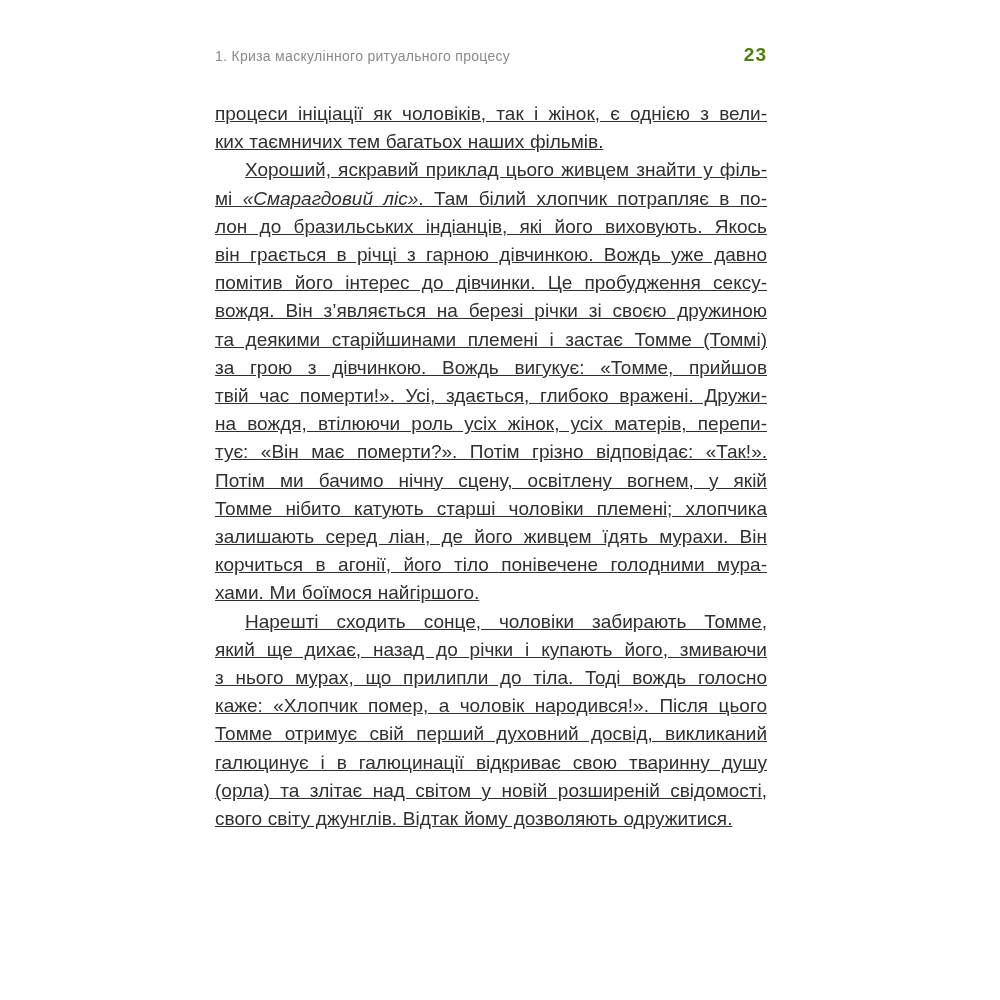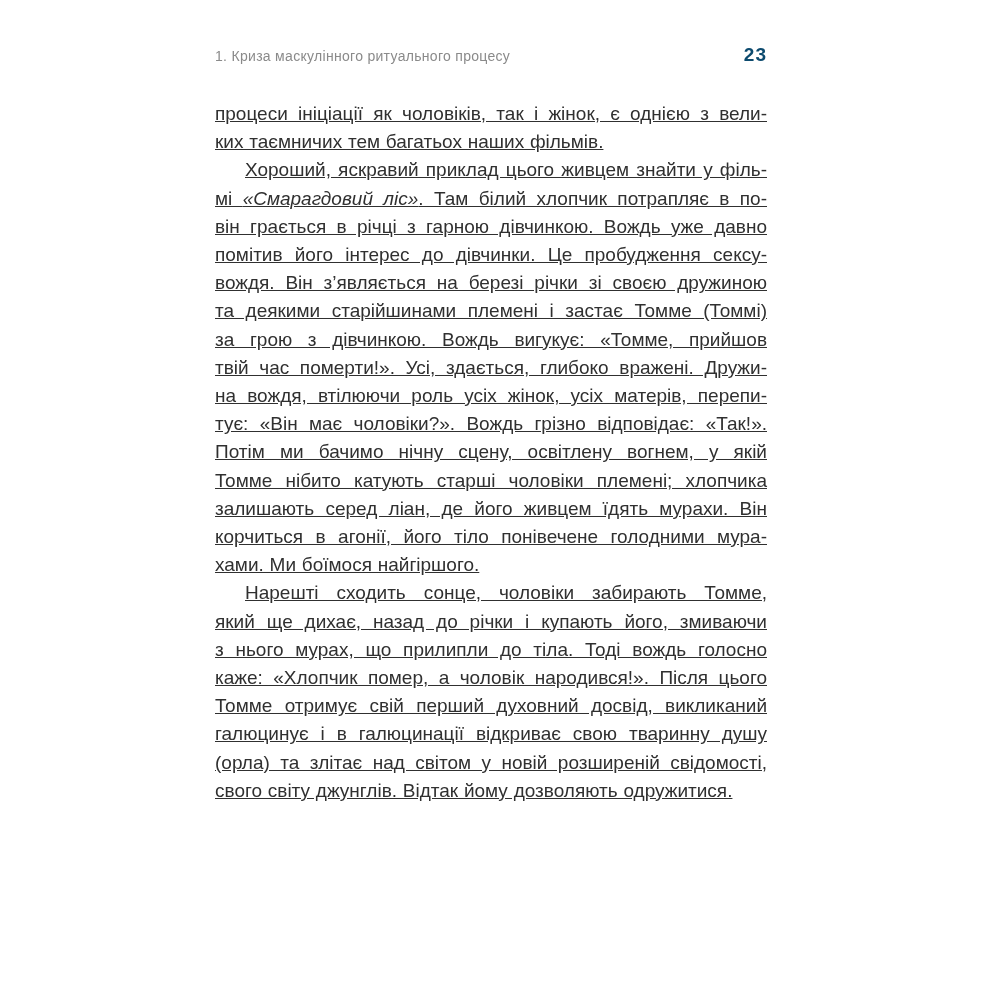--- a/index.html
+++ b/index.html
@@ -32,21 +32,21 @@
   }
   .chapter-title {
     font-size: 14px;
     color: #8a8a8a;
     letter-spacing: 0.3px;
     font-weight: 400;
   }
   .page-number {
     font-size: 19px;
     font-weight: 700;
-    color: #0c4a6e;
+    color: #4d7c0f;
     letter-spacing: 1px;
   }
   .body-text {
     font-size: 19px;
     line-height: 28.2px;
     color: #303030;
     text-decoration: underline;
   }
   .paragraph { margin: 0; }
   .paragraph.indent .line:first-child {
@@ -75,28 +75,29 @@
       <span class="page-number">23</span>
     </div>
     <div class="body-text" id="body-text">
         <div class="paragraph">
           <div class="line"><span>процеси ініціації як чоловіків, так і жінок, є однією з вели-</span></div>
           <div class="line last"><span>ких таємничих тем багатьох наших фільмів.</span></div>
         </div>
         <div class="paragraph indent">
           <div class="line"><span>Хороший, яскравий приклад цього живцем знайти у філь-</span></div>
           <div class="line"><span>мі </span><em>«Смарагдовий ліс»</em><span>. Там білий хлопчик потрапляє в по-</span></div>
+          <div class="line"><span>лон до бразильських індіанців, які його виховують. Якось</span></div>
           <div class="line"><span>він грається в річці з гарною дівчинкою. Вождь уже давно</span></div>
           <div class="line"><span>помітив його інтерес до дівчинки. Це пробудження сексу-</span></div>
           <div class="line"><span>вождя. Він з’являється на березі річки зі своєю дружиною</span></div>
           <div class="line"><span>та деякими старійшинами племені і застає Томме (Томмі)</span></div>
           <div class="line"><span>за грою з дівчинкою. Вождь вигукує: «Томме, прийшов</span></div>
           <div class="line"><span>твій час померти!». Усі, здається, глибоко вражені. Дружи-</span></div>
           <div class="line"><span>на вождя, втілюючи роль усіх жінок, усіх матерів, перепи-</span></div>
-          <div class="line"><span>тує: «Він має чоловіки?». Вождь грізно відповідає: «Так!».</span></div>
+          <div class="line"><span>тує: «Він має померти?». Потім грізно відповідає: «Так!».</span></div>
           <div class="line"><span>Потім ми бачимо нічну сцену, освітлену вогнем, у якій</span></div>
           <div class="line"><span>Томме нібито катують старші чоловіки племені; хлопчика</span></div>
           <div class="line"><span>залишають серед ліан, де його живцем їдять мурахи. Він</span></div>
           <div class="line"><span>корчиться в агонії, його тіло понівечене голодними мура-</span></div>
           <div class="line last"><span>хами. Ми боїмося найгіршого.</span></div>
         </div>
         <div class="paragraph indent">
           <div class="line"><span>Нарешті сходить сонце, чоловіки забирають Томме,</span></div>
           <div class="line"><span>який ще дихає, назад до річки і купають його, змиваючи</span></div>
           <div class="line"><span>з нього мурах, що прилипли до тіла. Тоді вождь голосно</span></div>

